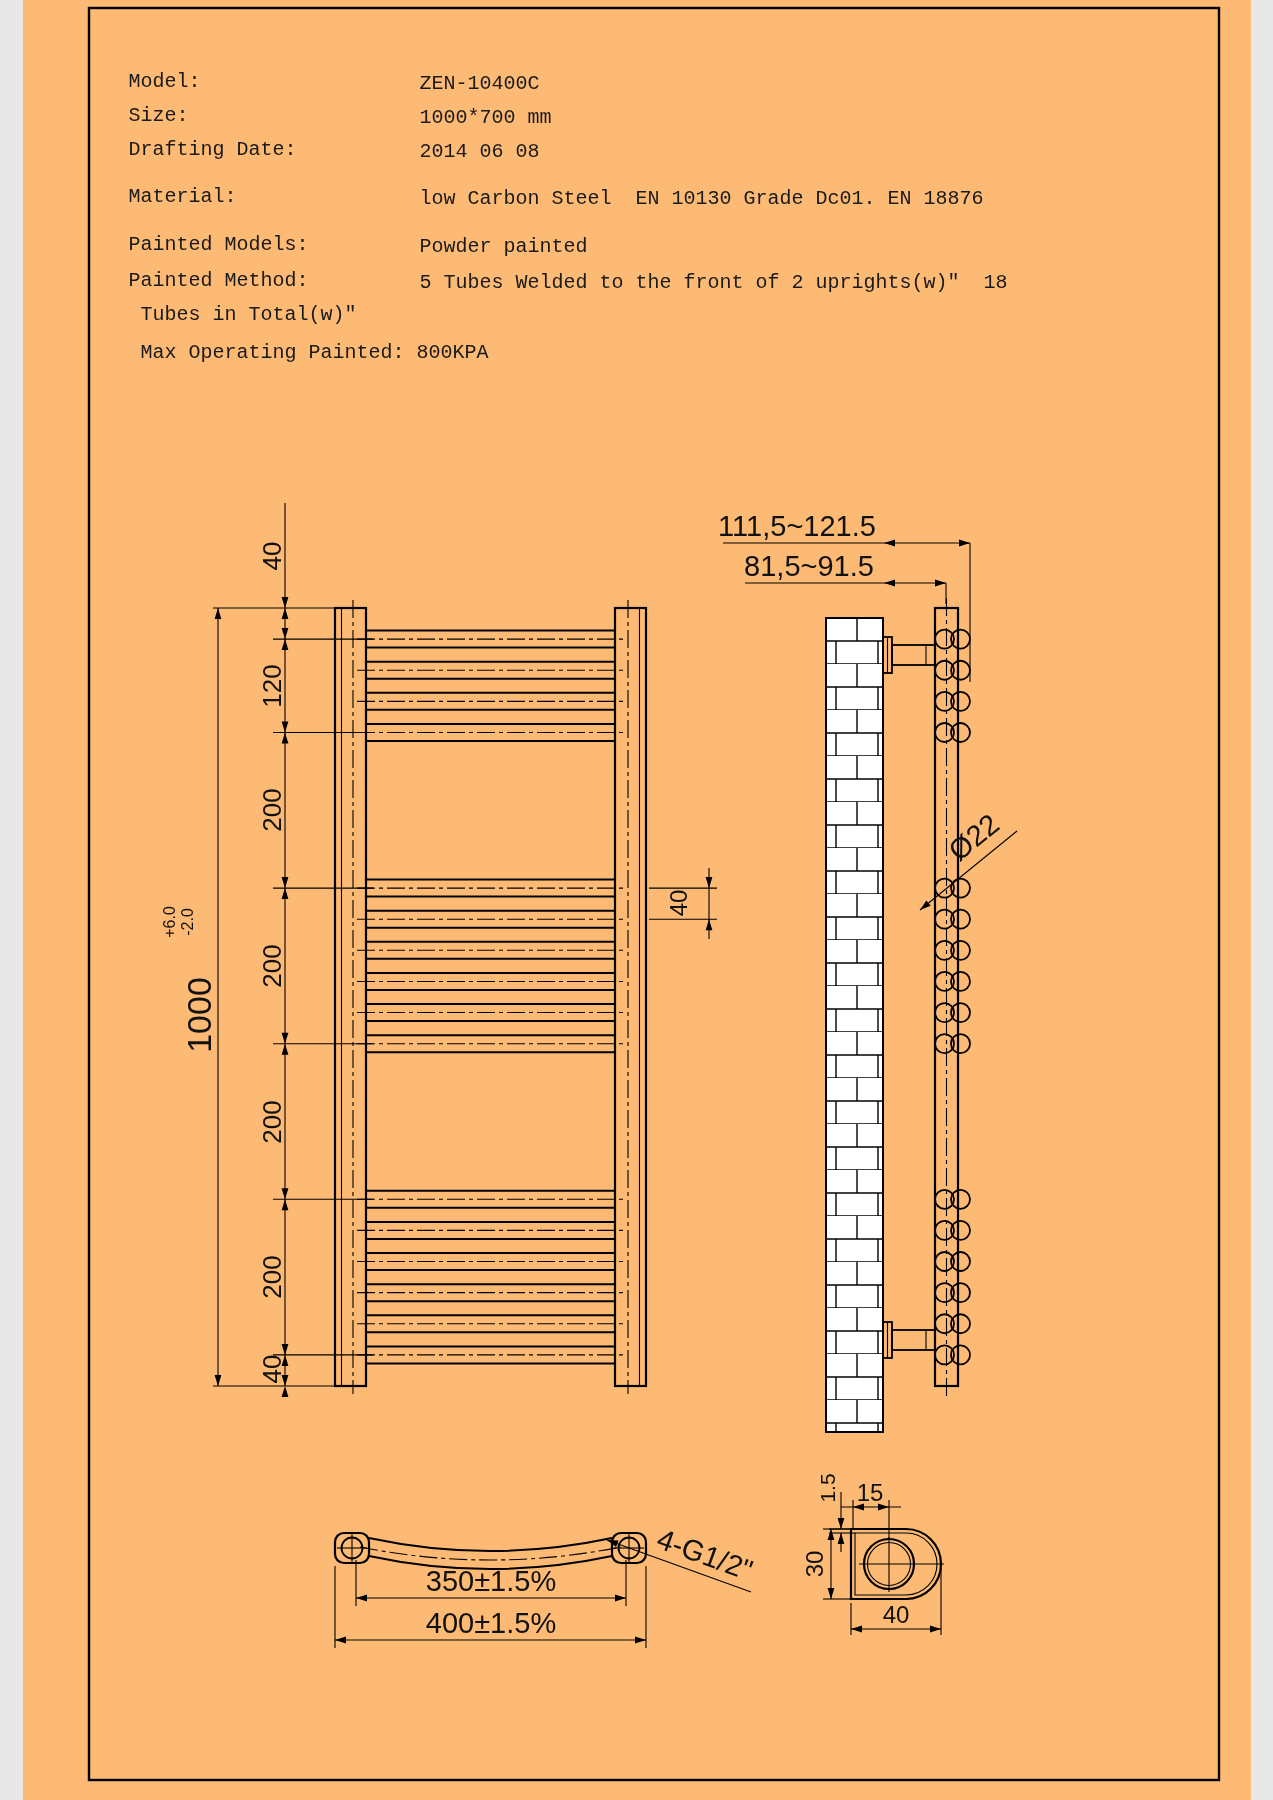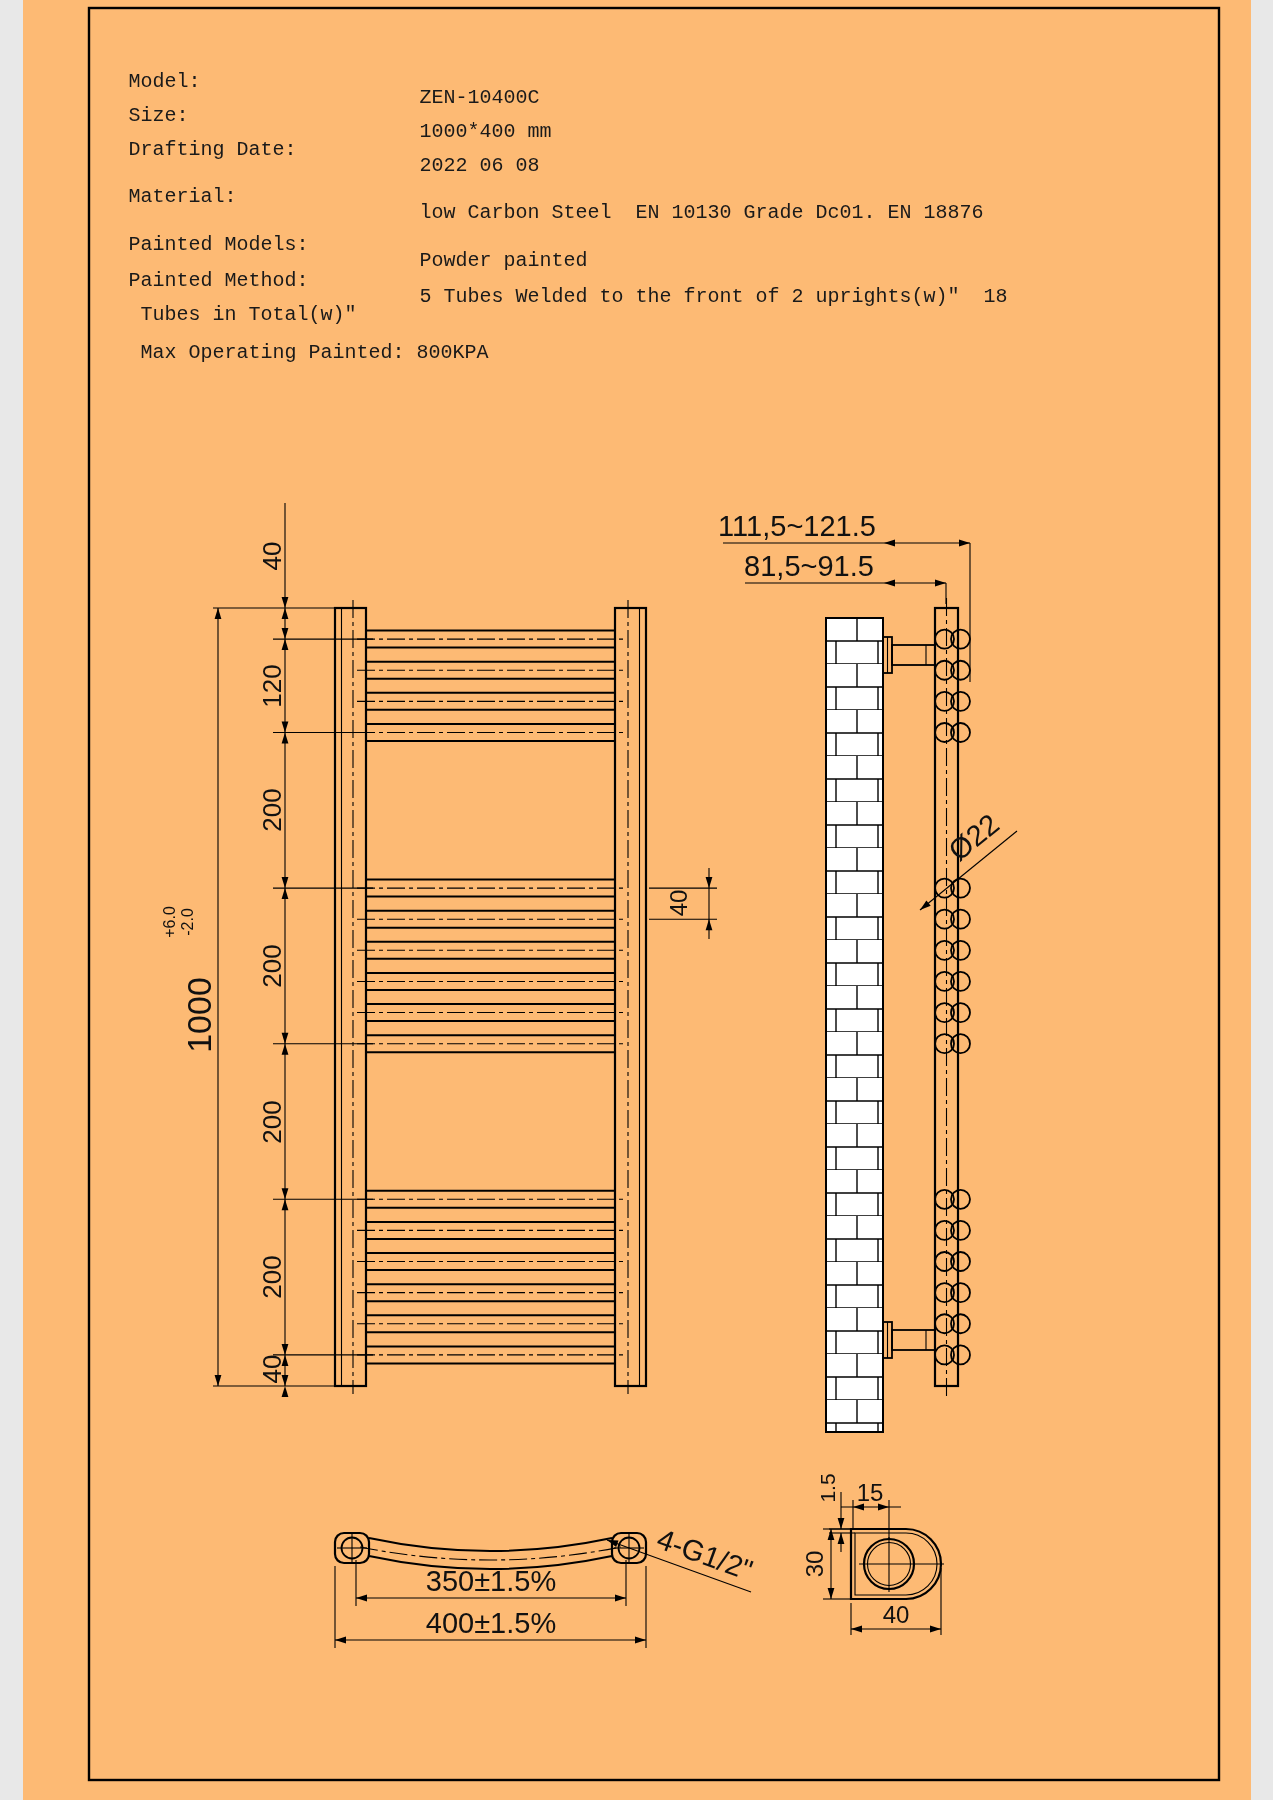--- a/index.html
+++ b/index.html
@@ -2,21 +2,21 @@
 <html><head>
 <meta charset="utf-8">
 <style>
   html,body{margin:0;padding:0;background:#e8e8e8;}
   .page{position:relative;width:1228px;height:1800px;background:#fdba74;margin:0 auto;overflow:hidden;
         font-family:"Liberation Sans",sans-serif;}
   .hdr{position:absolute;left:0;top:0;width:1273px;height:400px;z-index:5;
        font-family:"Liberation Mono",monospace;font-size:20px;color:#1a1a1a;}
   .hrow{position:absolute;white-space:pre;}
   .hrow .lab{position:absolute;left:106px;top:0;white-space:pre;}
-  .hrow .val{position:absolute;left:397px;top:16px;white-space:pre;}
+  .hrow .val{position:absolute;left:397px;top:2px;white-space:pre;}
   .hline{position:absolute;left:118px;white-space:pre;}
   svg{position:absolute;left:0;top:0;}
   .l1{stroke:#000;stroke-width:1.1;fill:none;}
   .l2{stroke:#000;stroke-width:2;fill:none;}
   .r2{stroke:#000;stroke-width:2.2;fill:none;}
   .cl{stroke:#000;stroke-width:1.1;fill:none;stroke-dasharray:18 4 4 4;}
   .c2{stroke:#000;stroke-width:1.8;fill:none;}
   .ah{fill:#000;stroke:none;}
   .dim{font-family:"Liberation Sans",sans-serif;font-size:29px;fill:#111;}
   .dimM{font-family:"Liberation Sans",sans-serif;font-size:26px;fill:#111;}
@@ -30,25 +30,25 @@
 
 <div class="page">
 
   <div class="hdr">
     <div class="hrow" style="top:70px">
       <span class="lab">Model:</span>
       <span class="val">ZEN-10400C</span>
     </div>
     <div class="hrow" style="top:104px">
       <span class="lab">Size:</span>
-      <span class="val">1000*400 mm</span>
+      <span class="val">1000*700 mm</span>
     </div>
     <div class="hrow" style="top:138px">
       <span class="lab">Drafting Date:</span>
-      <span class="val">2022 06 08</span>
+      <span class="val">2014 06 08</span>
     </div>
     <div class="hrow" style="top:185px">
       <span class="lab">Material:</span>
       <span class="val">low Carbon Steel  EN 10130 Grade Dc01. EN 18876</span>
     </div>
     <div class="hrow" style="top:233px">
       <span class="lab">Painted Models:</span>
       <span class="val">Powder painted</span>
     </div>
     <div class="hrow" style="top:269px">

